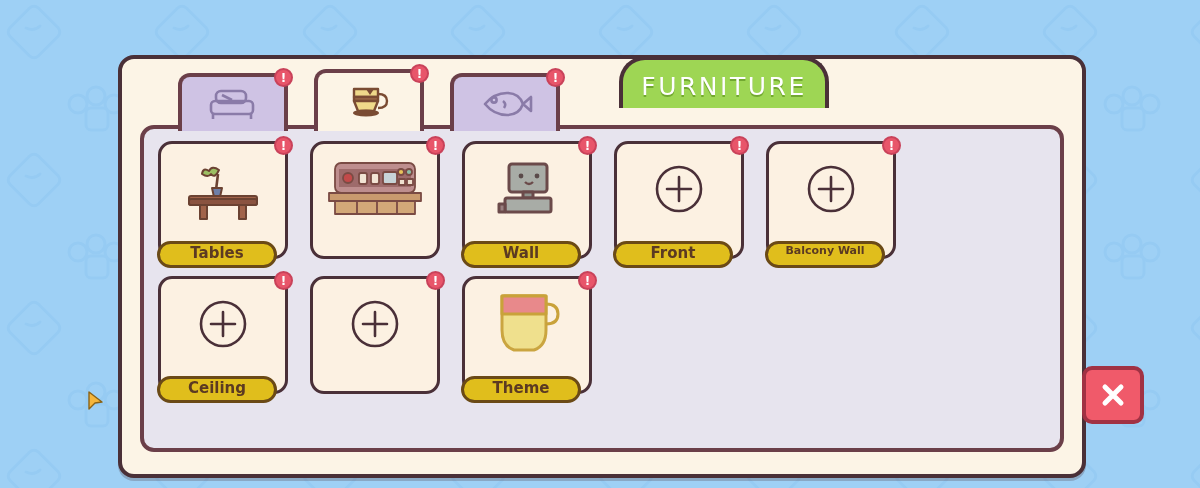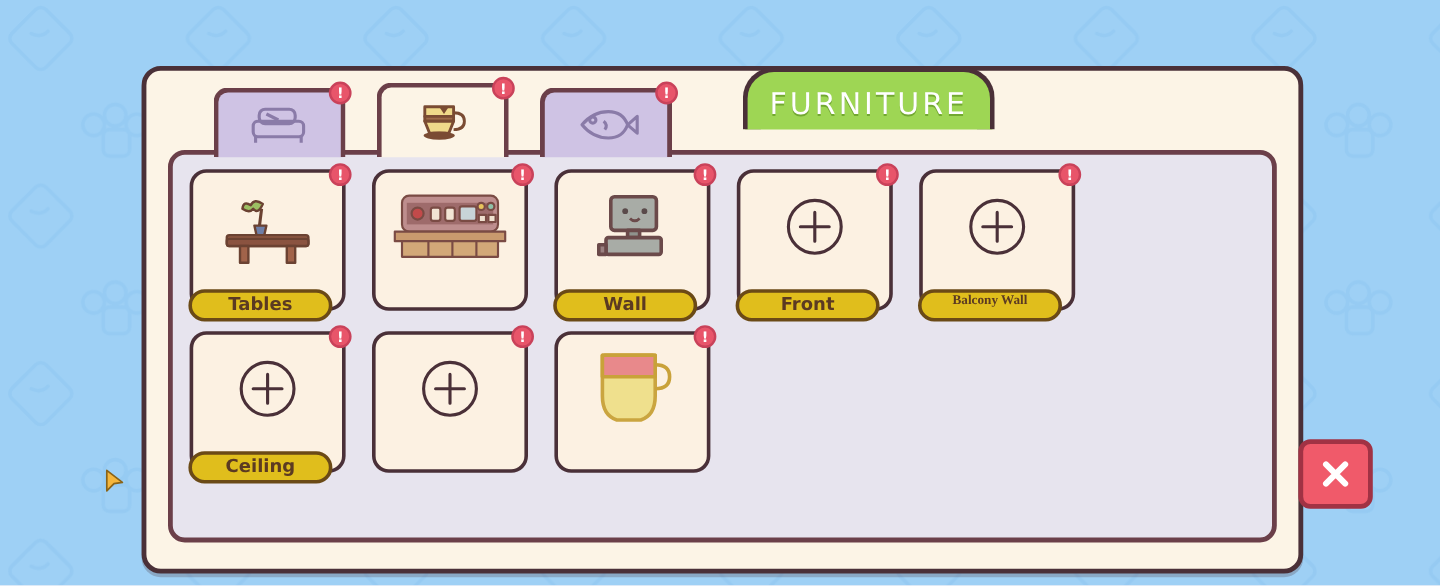--- a/index.html
+++ b/index.html
@@ -142,21 +142,21 @@
     border-radius: 14px;
     display: flex;
     justify-content: center;
   }
   .card .pill .lbl {
     color: #5B3A22;
     font-size: 15px;
     font-weight: bold;
     white-space: nowrap;
   }
-  .card .pill .lbl.small { font-size: 11px; font-family: Liberation Serif, serif; }
+  .card .pill .lbl.small { font-size: 11px; }
 
   
   .badge {
     position: absolute;
     top: -8px;
     right: -8px;
     width: 19px;
     height: 19px;
     background: #E8556A;
     border: 2px solid #C9425A;
@@ -411,20 +411,23 @@
                 <path d="M16 8 h44 v34 q0 16 -12 20 H28 q-12 -4 -12 -20 z" fill="#EFE08A" opacity=".96"></path>
                 <path d="M16 8 h44 v18 H16 z" fill="#E8898B"></path>
                 <path d="M60 16 q12 0 12 10 t-12 10" fill="none"></path>
                 <path d="M16 26 h44" fill="none" stroke-width="2"></path>
               </g>
             </svg>
           </div>
           <div class="badge">
             <span>!</span>
           </div>
+          <div class="pill">
+            <span class="lbl">Theme</span>
+          </div>
         </div>
 
       </div>
     </div>
   </div>
 
   <svg class="cursor" width="20" height="24" viewBox="0 0 20 24">
     <path d="M3 2 L16 12 L9 13 L3 19 z" fill="#F5B63C" stroke="#8A6317" stroke-width="1.4" stroke-linejoin="round"></path>
   </svg>
 

